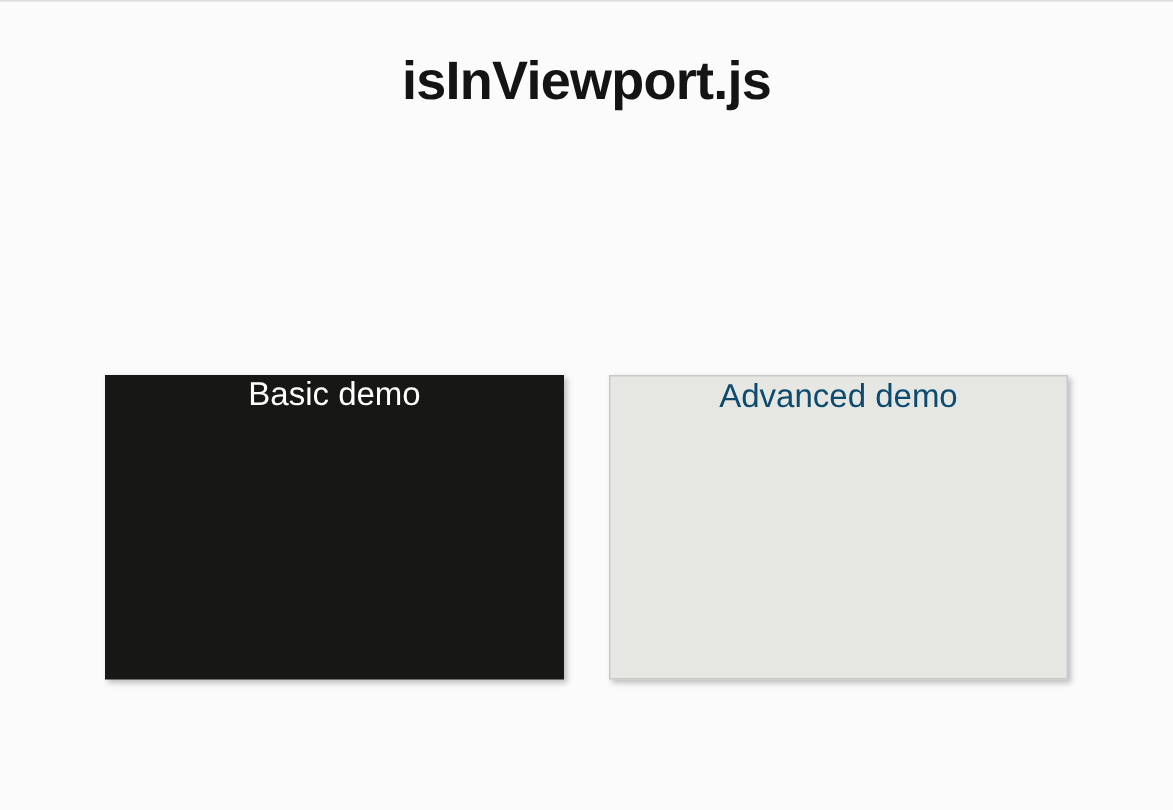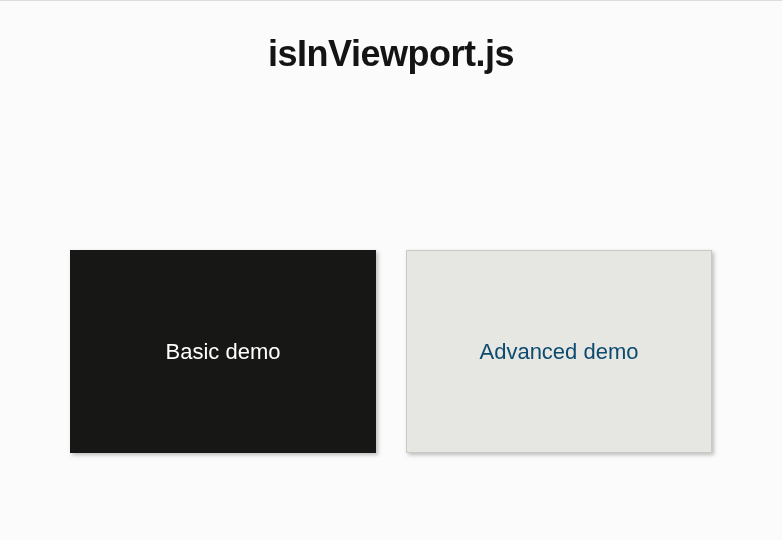--- a/index.html
+++ b/index.html
@@ -34,21 +34,20 @@
       gap: 30px;
       margin-top: 175px;
       padding: 0 70px;
       width: 100%;
       justify-content: center;
     }
     .card {
       width: 312px;
       height: 203px;
       display: flex;
-      align-items: center;
       justify-content: center;
       cursor: pointer;
       box-shadow: 2px 2px 4px rgba(0,0,0,0.25);
     }
     .card-dark {
       background-color: #171715;
     }
     .card-light {
       background-color: #e6e6e3;
       border: 1px solid #c9c9c6;

